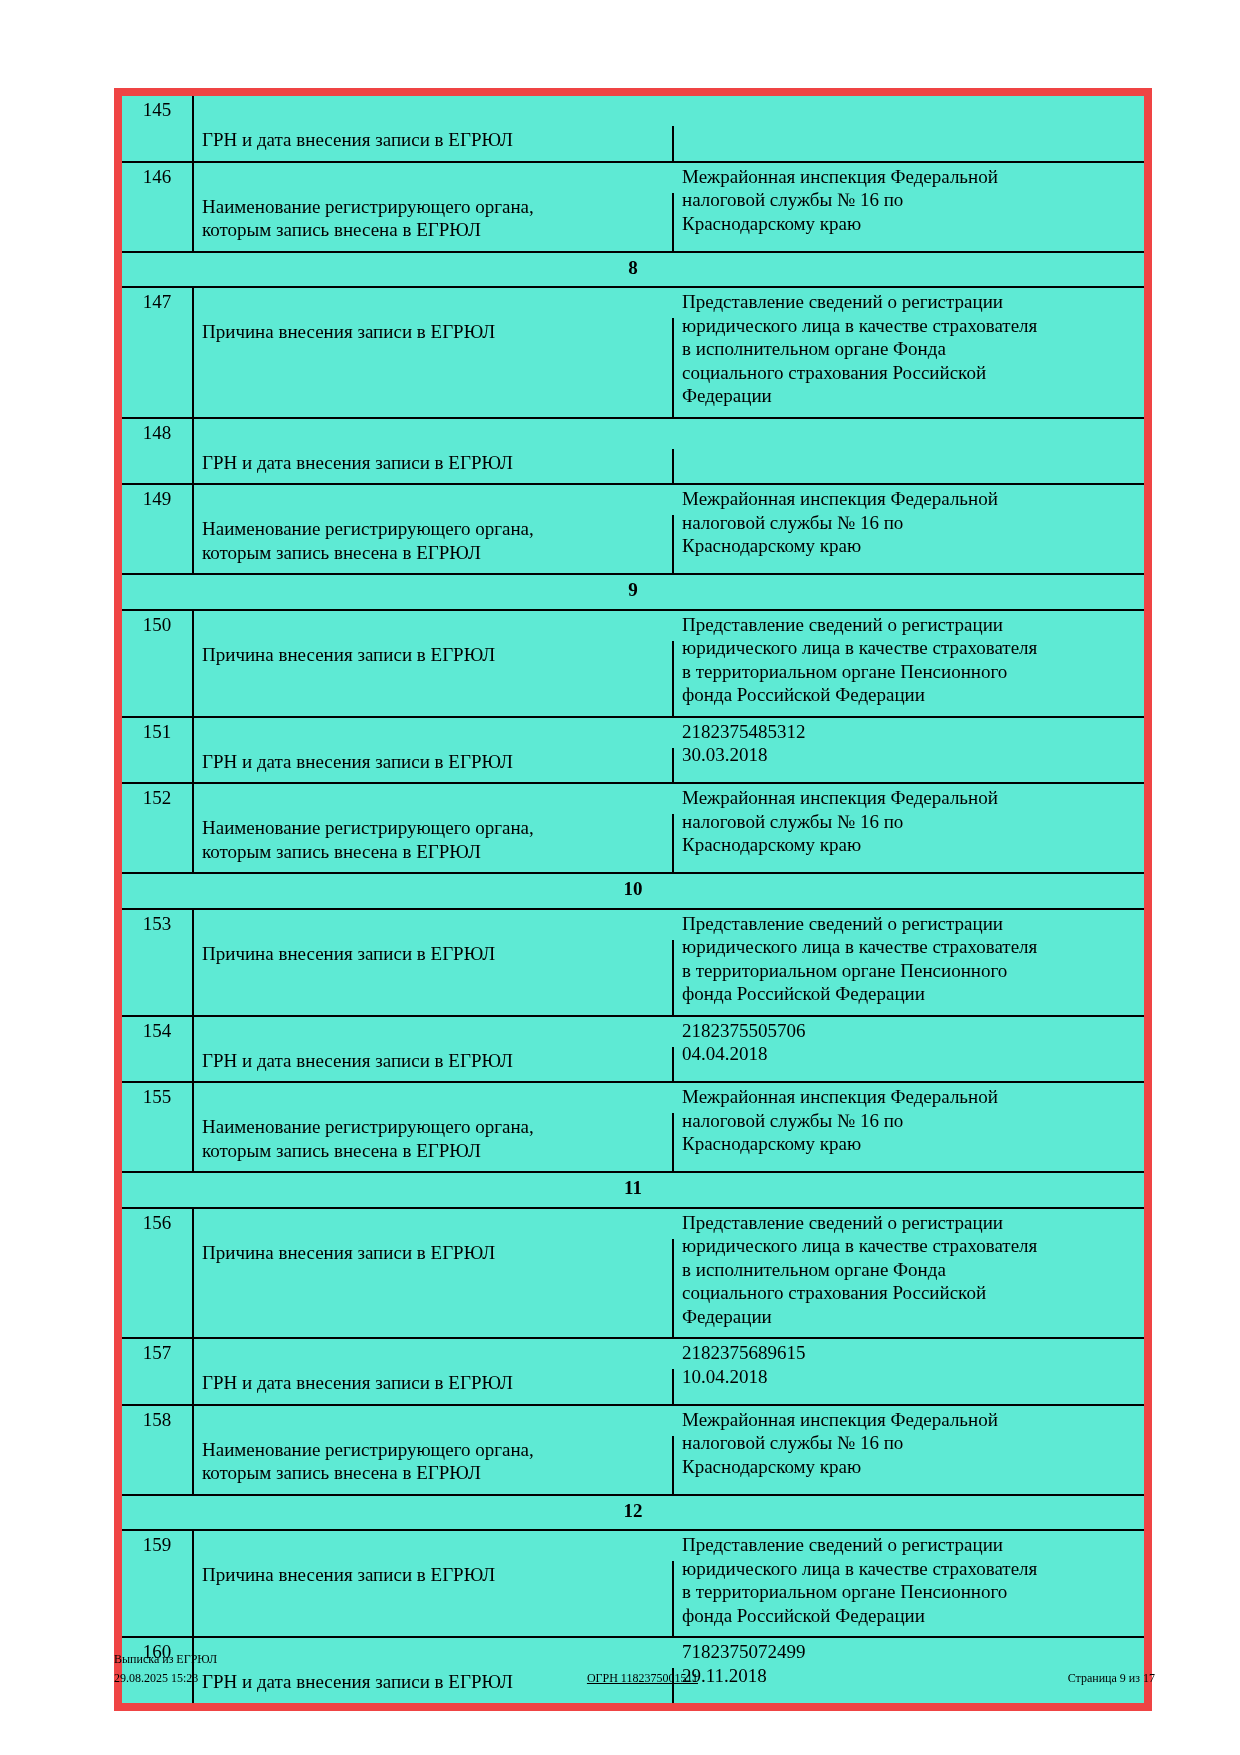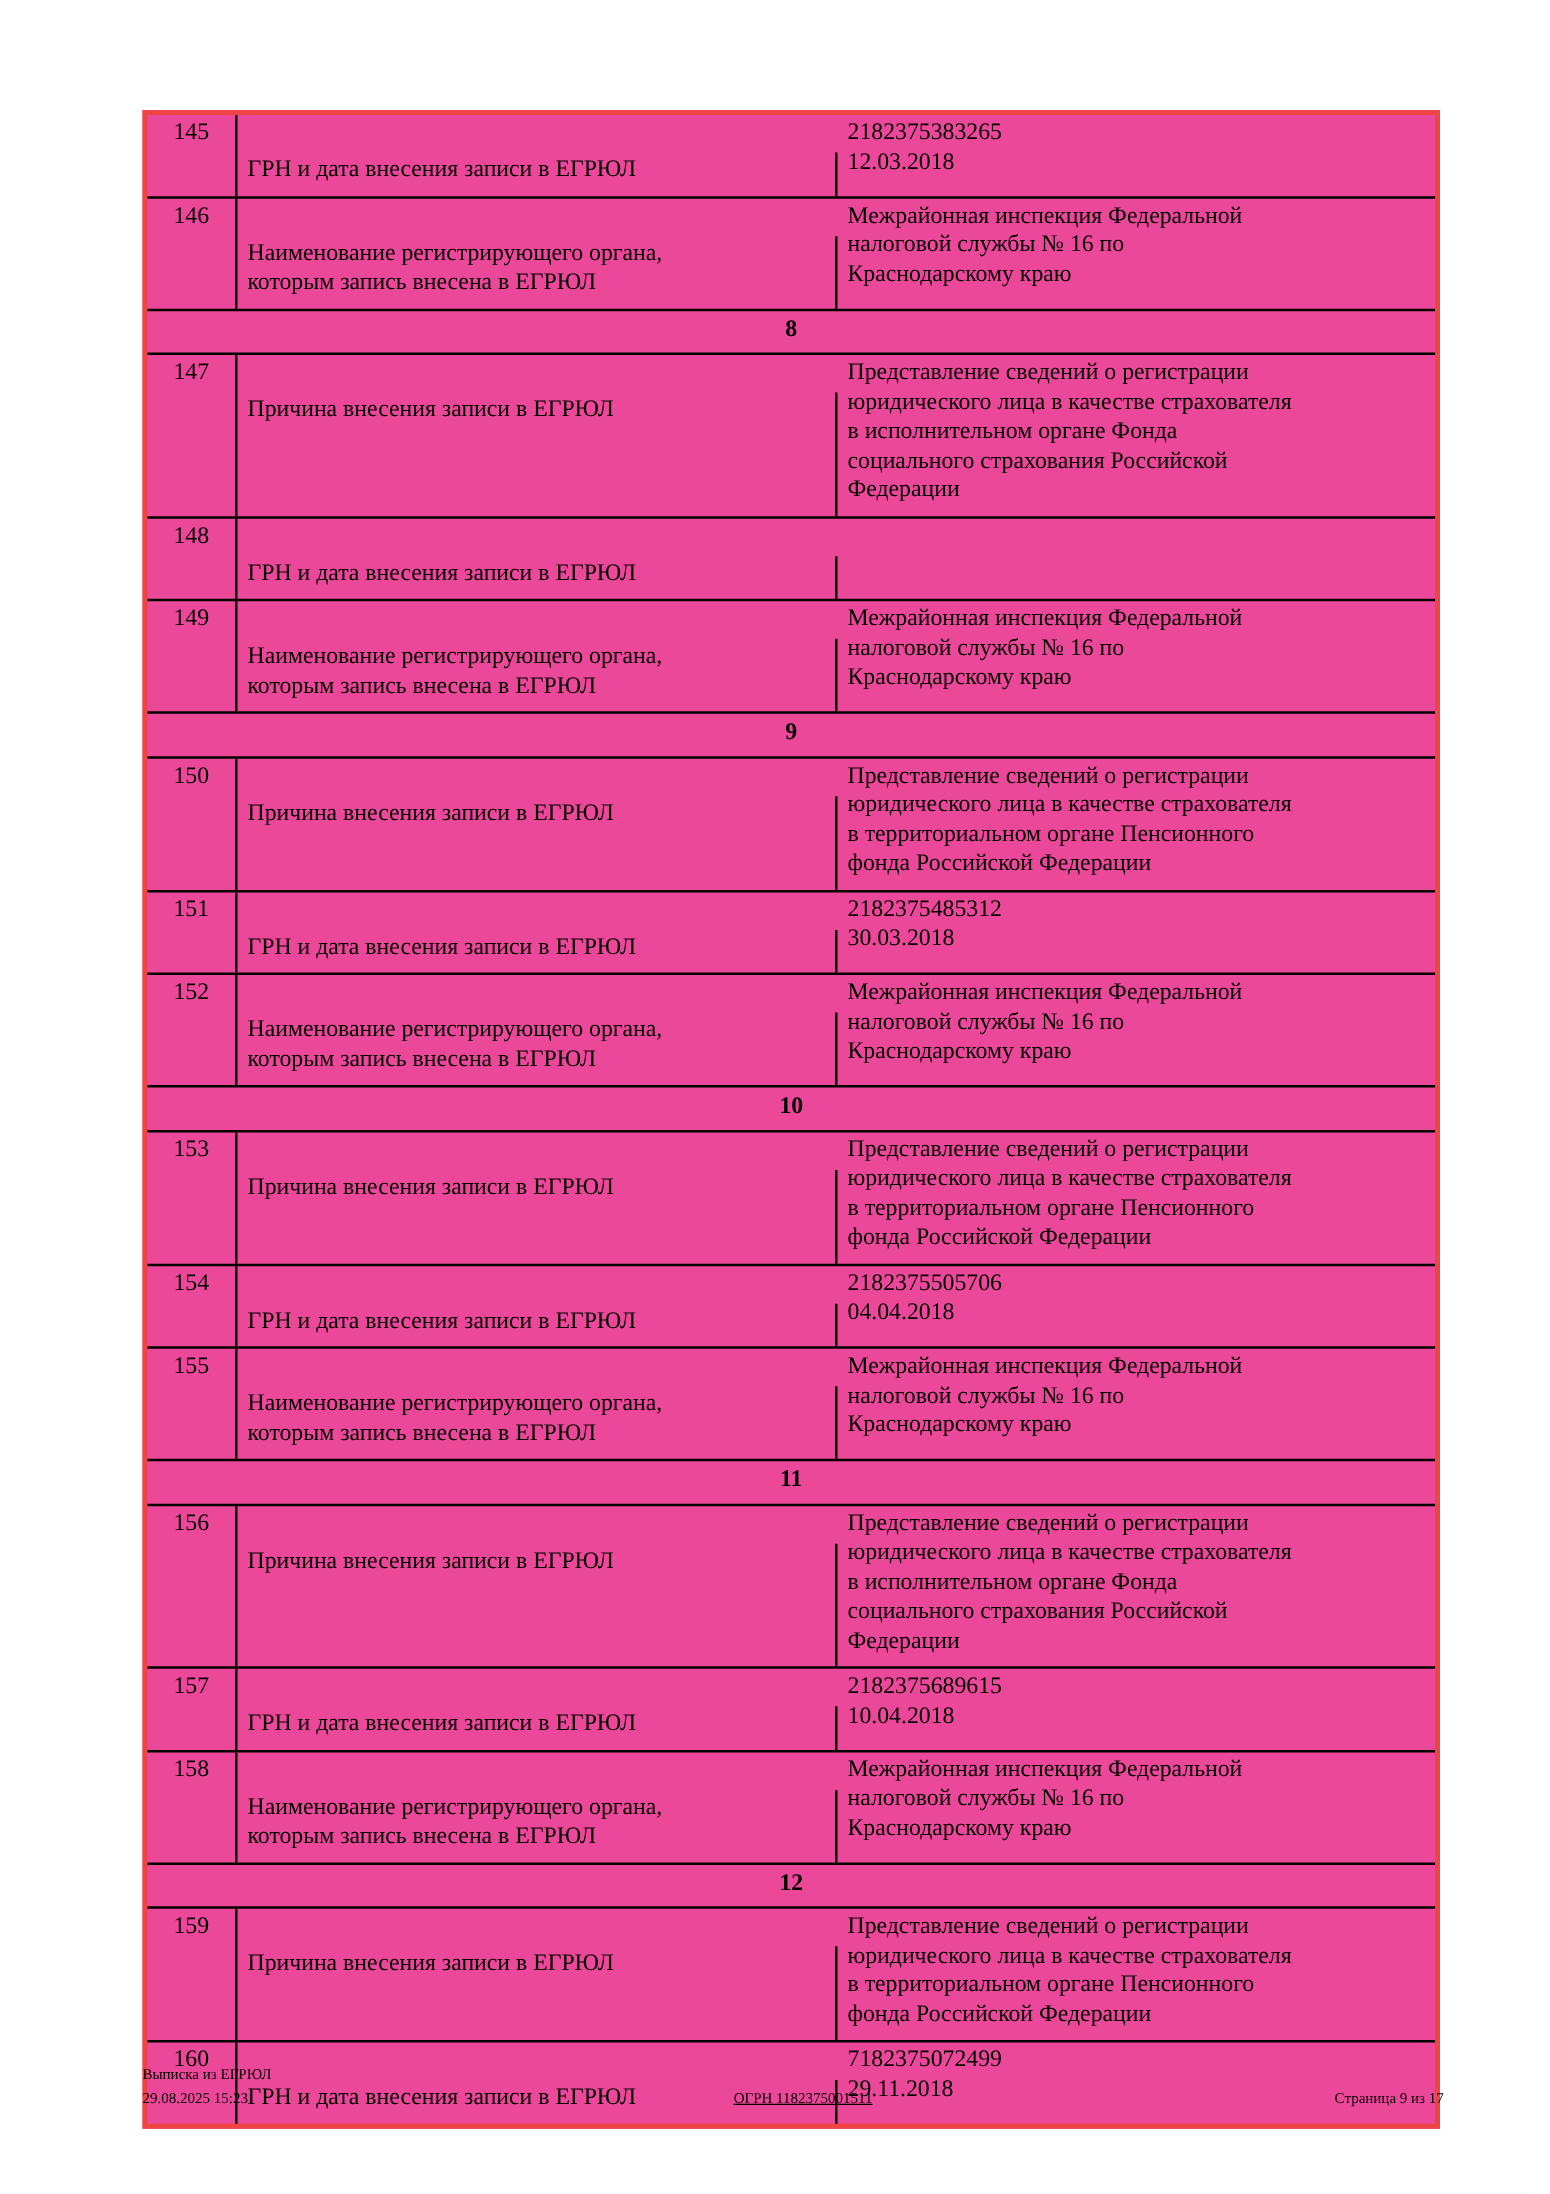--- a/index.html
+++ b/index.html
@@ -6,22 +6,22 @@
   html,body { width:1240px; height:1755px; background:#ffffff; }
   body {
     position:relative;
     font-family:"Liberation Serif","DejaVu Serif",serif;
     color:#000000;
   }
   .doc-table {
     position:absolute;
     left:114px; top:88px;
     width:1038px;
-    border:4px solid #ef4444;
-    background:#ec4899;
+    border:8px solid #ef4444;
+    background:#5eead4;
   }
   .row {
     display:grid;
     grid-template-columns:72px 480px 1fr;
     border-bottom:2px solid #000;
   }
   .row:last-child { border-bottom:none; }
   .cell {
     font-size:19px;
     line-height:23.5px;
@@ -58,22 +58,20 @@
   .footer .right { text-align:right;margin-top:12px; }
 </style>
 </head>
 <body>
 
 <div class="doc-table">
 
   <div class="row">
     <div class="cell num">145</div>
     <div class="cell label">ГРН и дата внесения записи в ЕГРЮЛ</div>
-    <div class="cell value">2182375383265
-12.03.2018</div>
   </div>
 
   <div class="row">
     <div class="cell num">146</div>
     <div class="cell label">Наименование регистрирующего органа,
 которым запись внесена в ЕГРЮЛ</div>
     <div class="cell value">Межрайонная инспекция Федеральной
 налоговой службы № 16 по
 Краснодарскому краю</div>
   </div>

